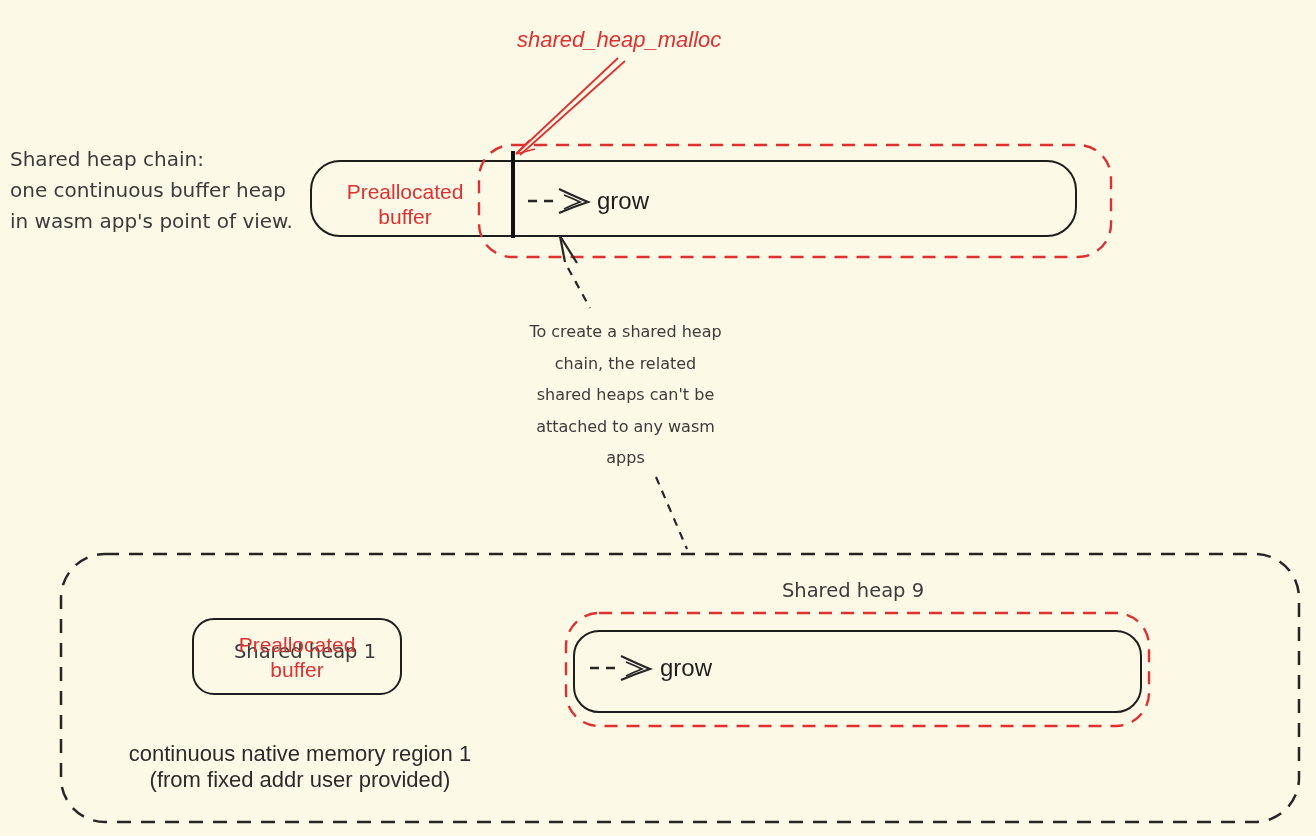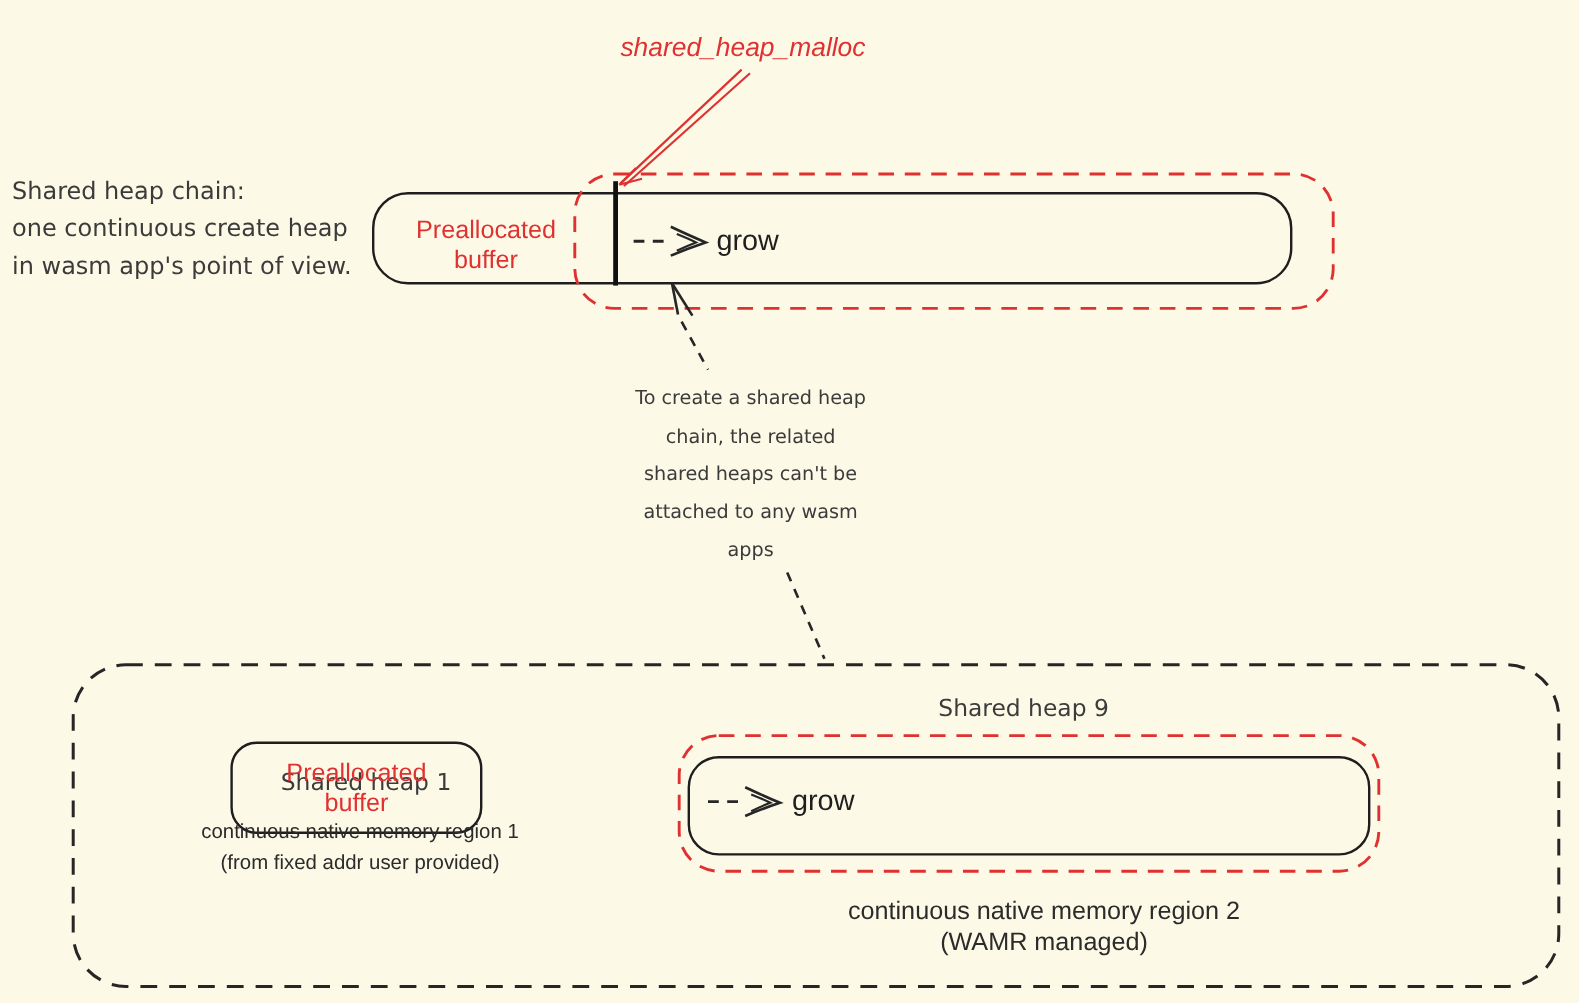--- a/index.html
+++ b/index.html
@@ -39,21 +39,21 @@
   .middle-note{left:468px;top:316px;width:315px;font-size:16px;line-height:31.5px;}
 
   .heap1-title{left:205px;top:613px;width:200px;font-size:19.5px;margin-top:27px;}
   .buffer1-box{
     left:192px;top:618px;width:210px;height:77px;
     border:2.2px solid var(--stroke-black);
     border-radius:22px;
     display:flex;align-items:center;justify-content:center;
   }
   .buffer1-label{font-size:21px;line-height:25px;text-align:center;}
-  .caption1{left:110px;top:680px;width:380px;font-size:17px;line-height:26px;color:#2b2b2b;}
+  .caption1{left:110px;top:741px;width:380px;font-size:22px;line-height:26px;color:#2b2b2b;}
 
   .heap2-title{left:773px;top:579px;width:160px;font-size:19.5px;}
   .heap2-box{
     left:573px;top:630px;width:569px;height:83px;
     border:2.2px solid var(--stroke-black);
     border-radius:26px;
   }
   .grow-bottom{left:660px;top:654px;font-size:24px;color:#1f1f1f;}
   .caption2{left:685px;top:747px;width:370px;font-size:21px;line-height:26px;color:#2b2b2b;}
 
@@ -66,21 +66,21 @@
   .black-stroke{stroke:#111;fill:none;}
 </style>
 </head>
 <body>
 
 <div class="canvas">
 
   <div class="abs malloc-label tech-font red-text">shared_heap_malloc</div>
 
   <div class="abs chain-note sketch-font pre">Shared heap chain:
-one continuous create heap
+one continuous buffer heap
 in wasm app's point of view.</div>
 
   <div class="abs main-bar"></div>
 
   <div class="abs prealloc-top tech-font red-text center pre">Preallocated
 buffer</div>
 
   <div class="abs grow-top tech-font">grow</div>
 
   <div class="abs middle-note sketch-font center pre">To create a shared heap
@@ -98,22 +98,20 @@
 
   <div class="abs caption1 tech-font center pre">continuous native memory region 1
 (from fixed addr user provided)</div>
 
   <div class="abs heap2-title sketch-font center">Shared heap 9</div>
 
   <div class="abs heap2-box"></div>
 
   <div class="abs grow-bottom tech-font">grow</div>
 
-  <div class="abs caption2 tech-font center pre">continuous native memory region 2
-(WAMR managed)</div>
 
   <svg class="overlay" viewBox="0 0 1316 836" xmlns="http://www.w3.org/2000/svg">
 
     <rect x="479" y="145" width="632" height="112" rx="33" class="red-stroke" stroke-width="2.4" stroke-dasharray="13 9"></rect>
 
     <g>
       <path d="M618 58 L517 153" class="red-stroke" stroke-width="1.8"></path>
       <path d="M625 61 L520 155" class="red-stroke" stroke-width="1.8"></path>
       <path d="M516 154 L530 140 M516 154 L535 149" class="red-stroke" stroke-width="1.8"></path>
     </g>

